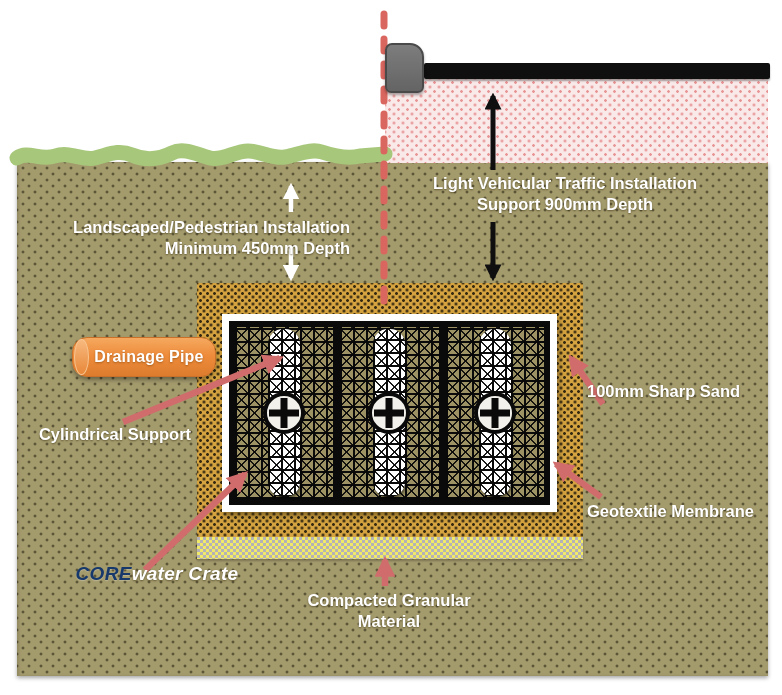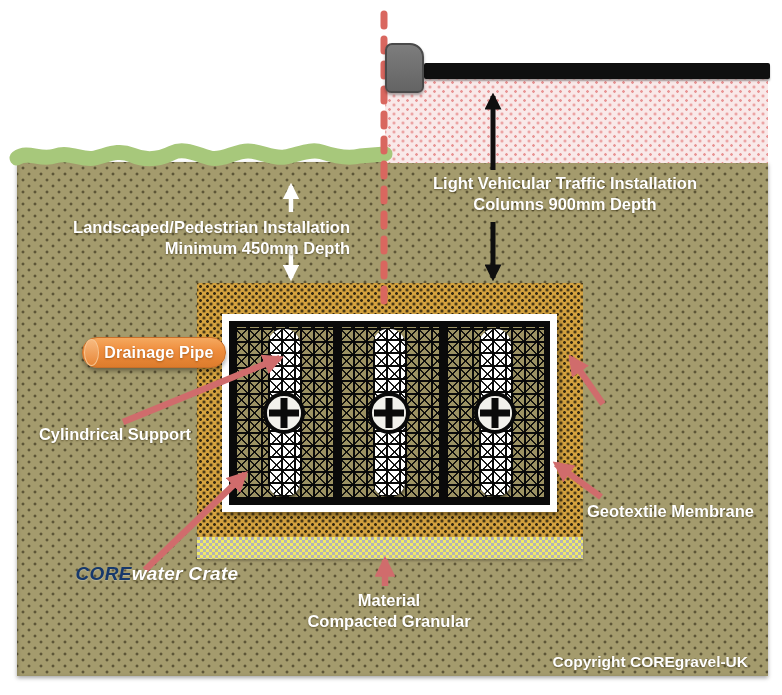--- a/index.html
+++ b/index.html
@@ -93,21 +93,21 @@
   }
   .port::before,.port::after{
     content:"";position:absolute;background:#0a0a0a;
     left:50%;top:50%;transform:translate(-50%,-50%);
   }
   .port::before{width:7px;height:30px;}
   .port::after{width:30px;height:7px;}
 
   
   .pipe{
-    position:absolute;left:82px;top:337px;width:144px;height:31px;z-index:7;
+    position:absolute;left:72px;top:337px;width:144px;height:40px;z-index:7;
     background:linear-gradient(180deg,#f5a95f 0%,#ee8c3c 45%,#dd7c2c 100%);
     border:1px solid #c9702a;border-radius:15px;box-sizing:border-box;
     box-shadow:0 3px 4px rgba(0,0,0,.35);
     display:flex;align-items:center;justify-content:center;
   }
   .pipe::before{
     content:"";position:absolute;left:1px;top:1px;bottom:1px;width:15px;
     background:linear-gradient(180deg,#f7b97e,#e8883a);
     border:1px solid #f6c693;border-radius:50%;box-sizing:border-box;
   }
@@ -206,34 +206,34 @@
     <line x1="385" y1="586" x2="385" y2="560" stroke="#d06c6c" stroke-width="6.5" marker-end="url(#head-pink)"></line>
   </svg>
 
   <div class="lbl lbl-landscaped center">
     <div>Landscaped/Pedestrian Installation</div>
     <div>Minimum 450mm Depth</div>
   </div>
 
   <div class="lbl lbl-vehicular center">
     <div>Light Vehicular Traffic Installation</div>
-    <div>Columns 900mm Depth</div>
+    <div>Support 900mm Depth</div>
   </div>
 
   <div class="lbl lbl-cylindrical center">
     <div>Cylindrical Support</div>
   </div>
 
+  <div class="lbl lbl-sharp-sand">100mm Sharp Sand</div>
 
   <div class="lbl lbl-geotextile">Geotextile Membrane</div>
 
   <div class="lbl lbl-corewater">
     <span class="brand-core">CORE</span><span class="brand-rest">water Crate</span>
   </div>
 
   <div class="lbl lbl-compacted center">
+    <div>Compacted Granular</div>
     <div>Material</div>
-    <div>Compacted Granular</div>
-  </div>
-
-  <div class="lbl lbl-copyright">Copyright COREgravel-UK</div>
+  </div>
+
 
 </div>
 
 </body></html>

